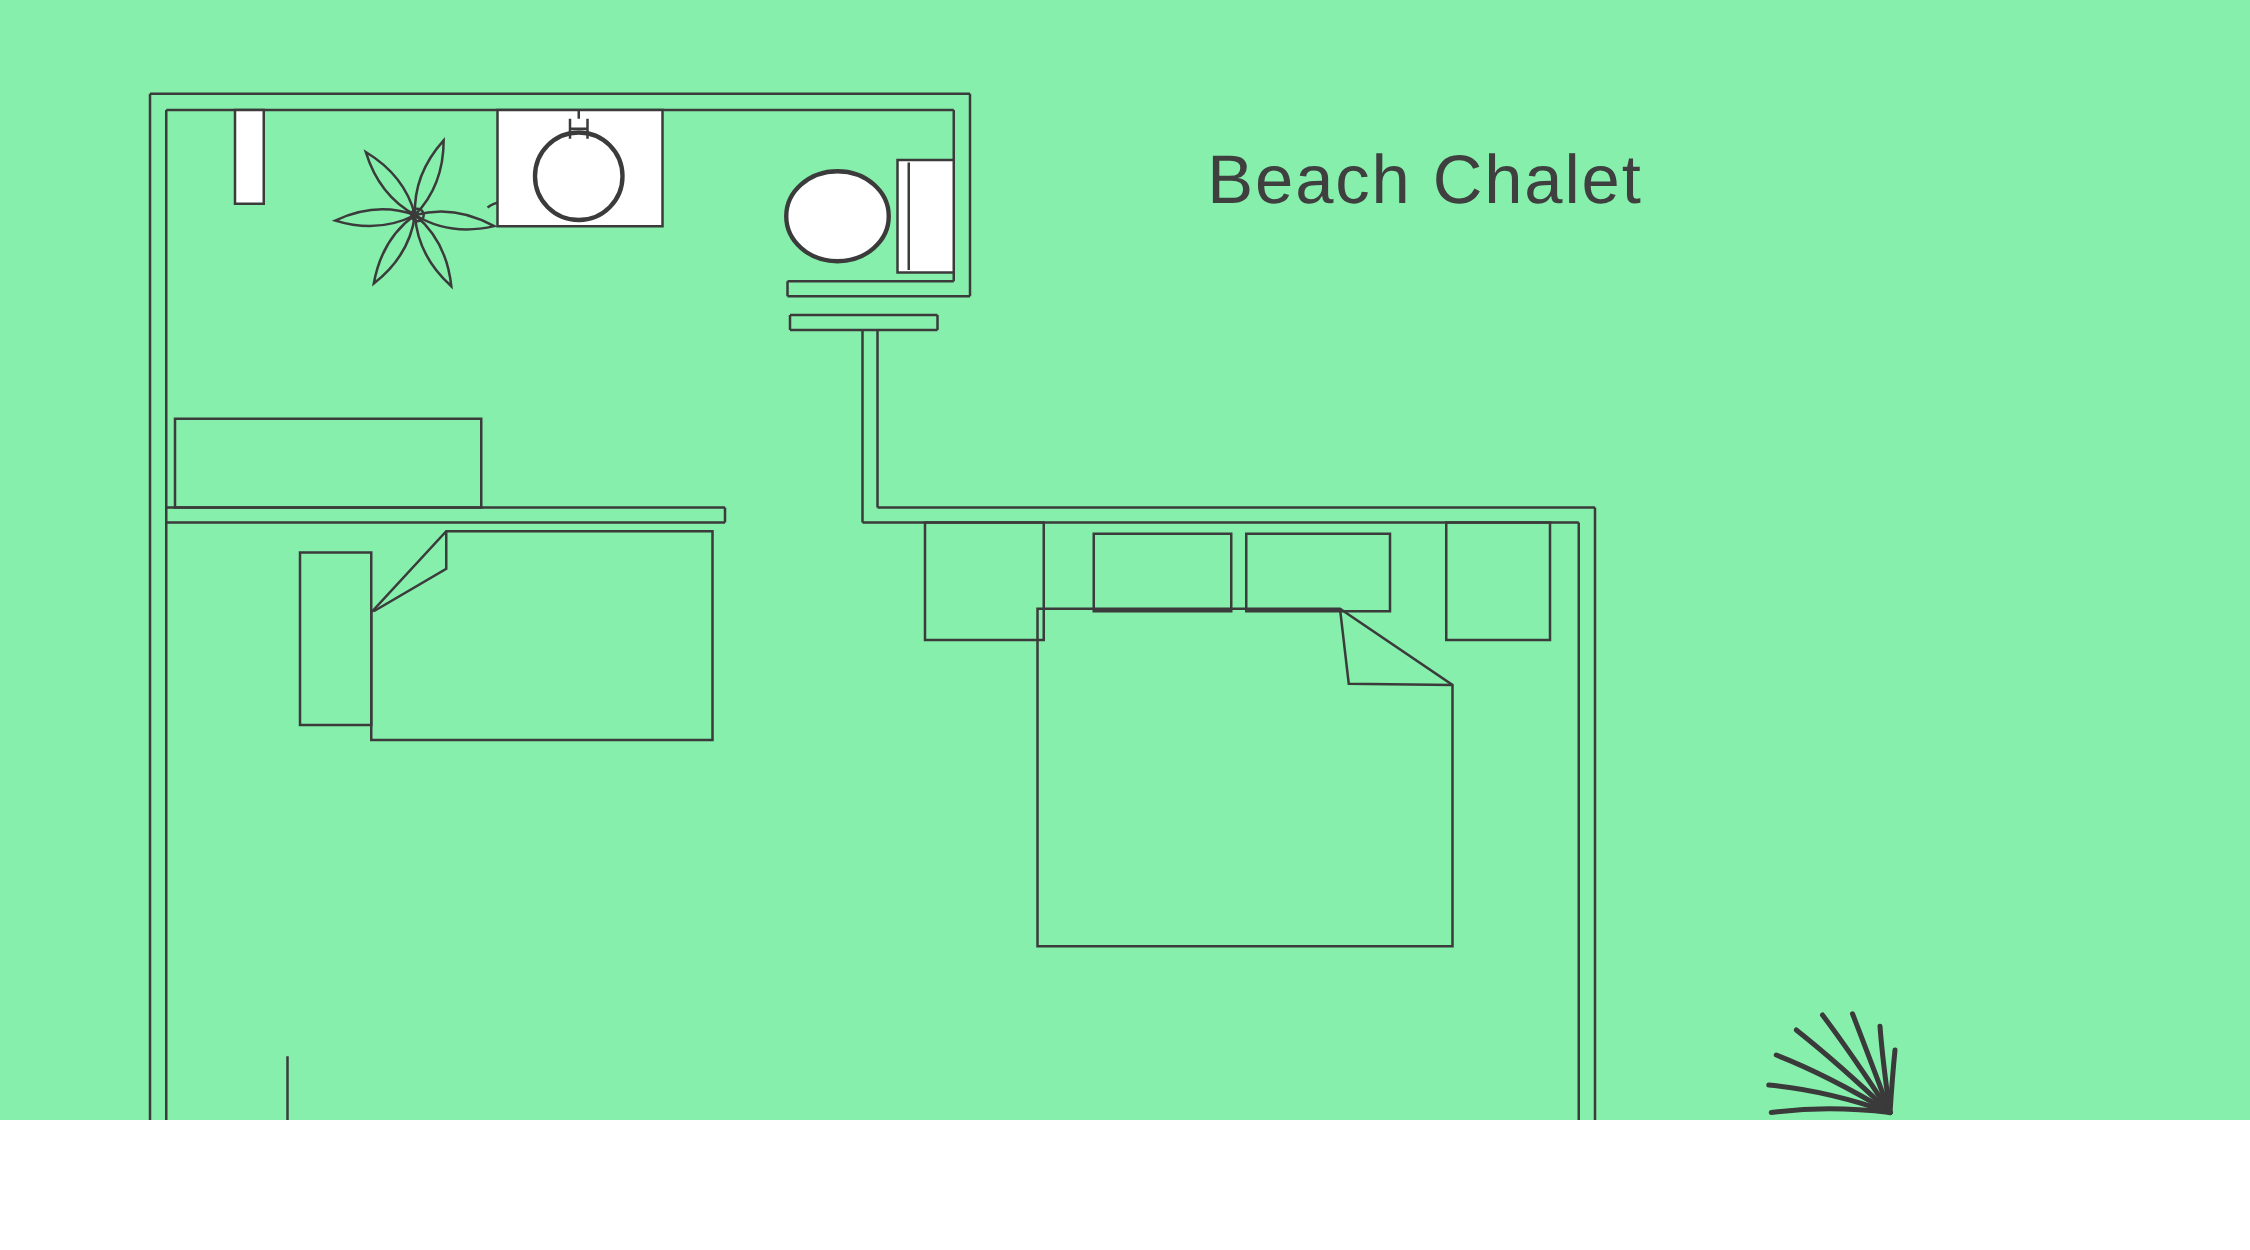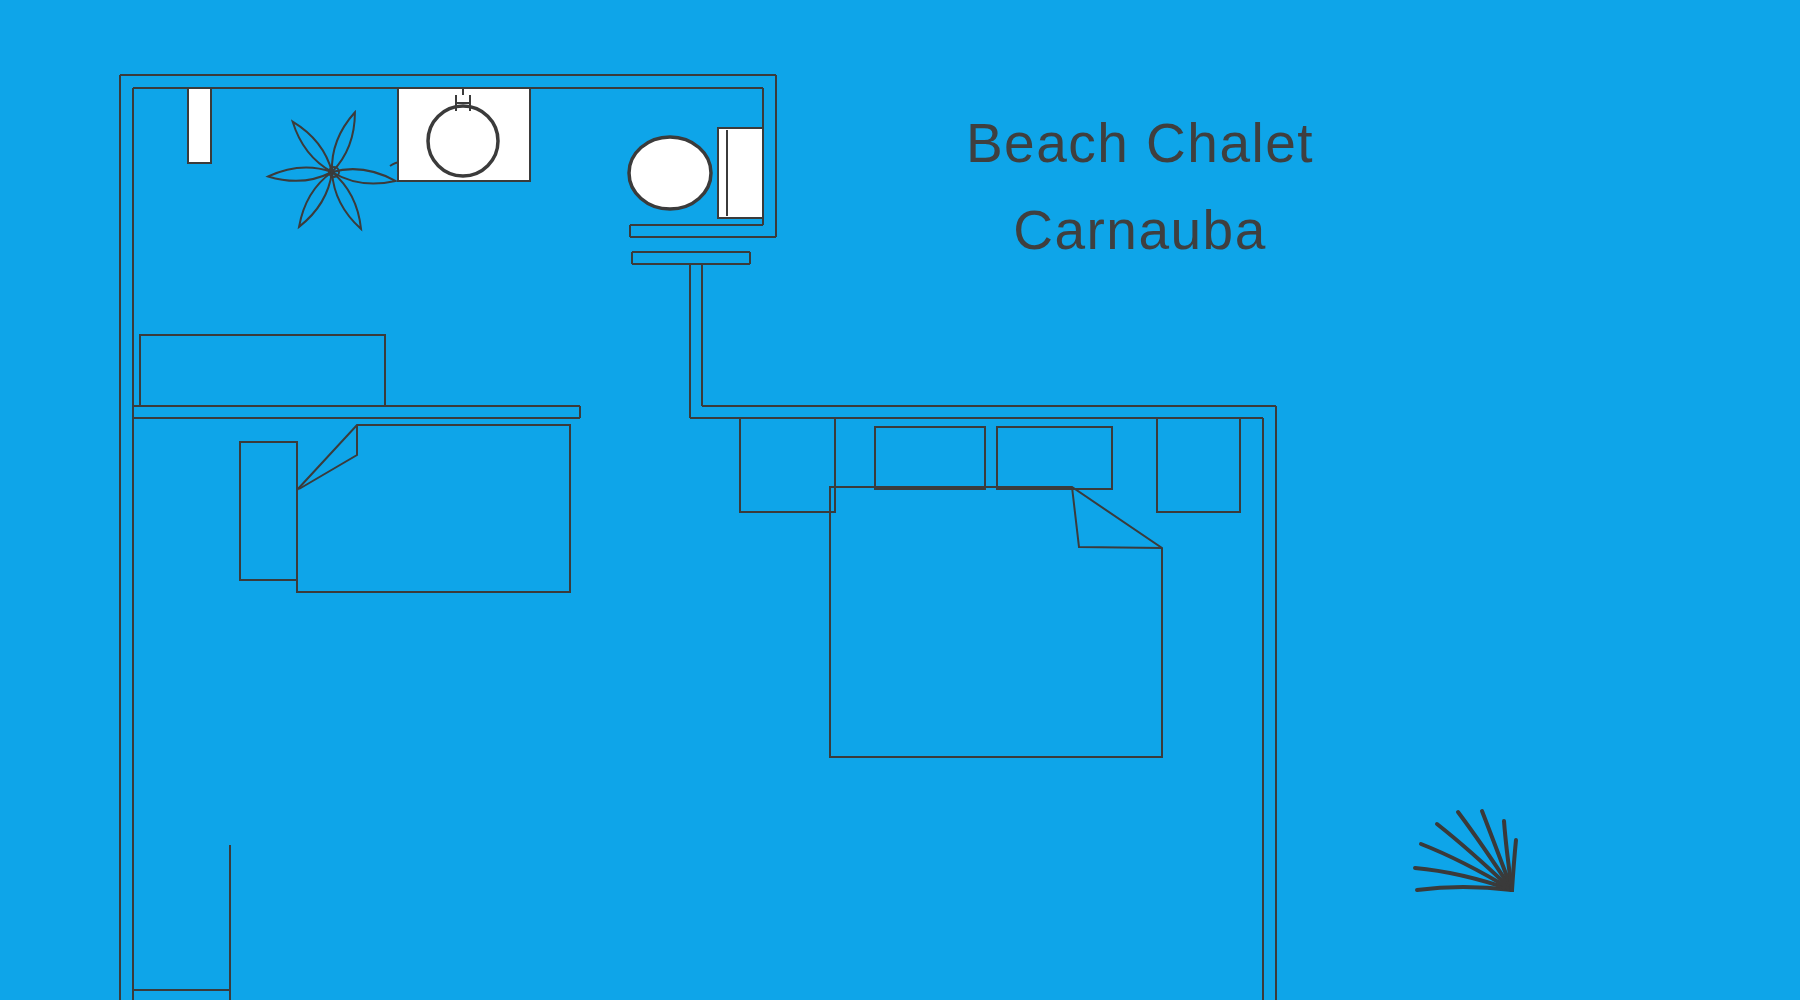--- a/index.html
+++ b/index.html
@@ -3,22 +3,22 @@
 <meta charset="utf-8">
 <style>
   html, body {
     margin: 0;
     padding: 0;
     background: #ffffff;
   }
   .stage {
     position: relative;
     width: 1800px;
-    height: 1000px;
-    background: #0ea5e9;
+    height: 896px;
+    background: #86efac;
     overflow: hidden;
     font-family: "Liberation Sans", sans-serif;
   }
   .plan-svg {
     position: absolute;
     left: 0;
     top: 0;
     width: 1800px;
     height: 1000px;
   }
@@ -123,16 +123,15 @@
       <path d="M1512,890 Q1470,850 1437,824"></path>
       <path d="M1512,890 Q1482,844 1458,812"></path>
       <path d="M1512,890 Q1494,842 1482,811"></path>
       <path d="M1512,890 Q1506,848 1504,821"></path>
       <path d="M1512,890 Q1514,860 1516,840"></path>
     </g>
   </svg>
 
   <div class="title-block">
     <div>Beach Chalet</div>
-    <div>Carnauba</div>
   </div>
 
 </div>
 
 </body></html>

